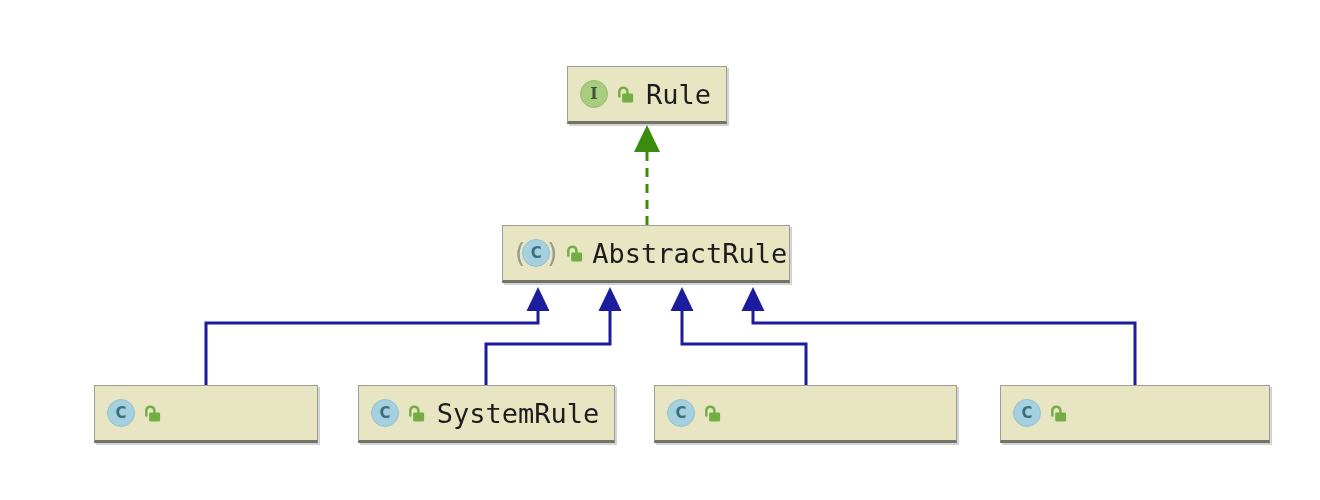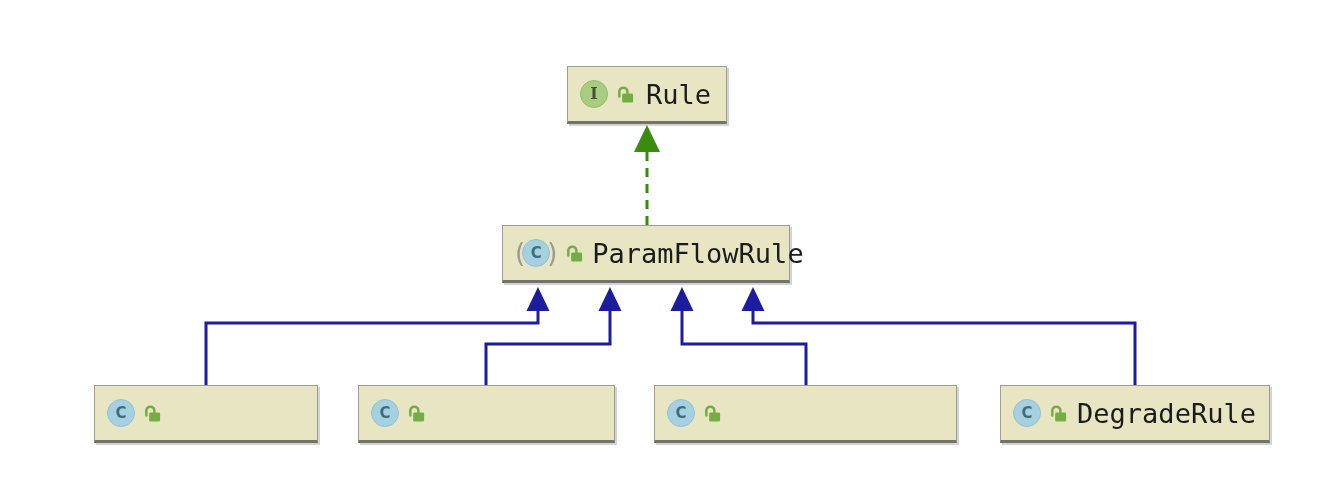--- a/index.html
+++ b/index.html
@@ -140,21 +140,21 @@
         <span class="glyph">C</span>
       </span>
       <span class="paren close">)</span>
     </span>
     <span class="lock">
       <svg width="19" height="21" viewBox="0 0 20 22">
         <path d="M3.5 13 V7.5 A4.3 4.3 0 0 1 12 7.5 V10" fill="none" stroke="#74ad44" stroke-width="2.6" stroke-linecap="round"></path>
         <rect x="6.5" y="10" width="11.5" height="9.5" rx="1.5" fill="#74ad44"></rect>
       </svg>
     </span>
-    <span class="label">ParamFlowRule</span>
+    <span class="label">AbstractRule</span>
   </div>
 
   <div class="node" style="left:94px; top:385px; width:224px;">
     <span class="badge cls">
       <span class="glyph">C</span>
     </span>
     <span class="lock">
       <svg width="19" height="21" viewBox="0 0 20 22">
         <path d="M3.5 13 V7.5 A4.3 4.3 0 0 1 12 7.5 V10" fill="none" stroke="#74ad44" stroke-width="2.6" stroke-linecap="round"></path>
         <rect x="6.5" y="10" width="11.5" height="9.5" rx="1.5" fill="#74ad44"></rect>
@@ -165,20 +165,21 @@
   <div class="node" style="left:358px; top:385px; width:257px;">
     <span class="badge cls">
       <span class="glyph">C</span>
     </span>
     <span class="lock">
       <svg width="19" height="21" viewBox="0 0 20 22">
         <path d="M3.5 13 V7.5 A4.3 4.3 0 0 1 12 7.5 V10" fill="none" stroke="#74ad44" stroke-width="2.6" stroke-linecap="round"></path>
         <rect x="6.5" y="10" width="11.5" height="9.5" rx="1.5" fill="#74ad44"></rect>
       </svg>
     </span>
+    <span class="label">SystemRule</span>
   </div>
 
   <div class="node" style="left:654px; top:385px; width:303px;">
     <span class="badge cls">
       <span class="glyph">C</span>
     </span>
     <span class="lock">
       <svg width="19" height="21" viewBox="0 0 20 22">
         <path d="M3.5 13 V7.5 A4.3 4.3 0 0 1 12 7.5 V10" fill="none" stroke="#74ad44" stroke-width="2.6" stroke-linecap="round"></path>
         <rect x="6.5" y="10" width="11.5" height="9.5" rx="1.5" fill="#74ad44"></rect>
@@ -189,16 +190,15 @@
   <div class="node" style="left:1000px; top:385px; width:270px;">
     <span class="badge cls">
       <span class="glyph">C</span>
     </span>
     <span class="lock">
       <svg width="19" height="21" viewBox="0 0 20 22">
         <path d="M3.5 13 V7.5 A4.3 4.3 0 0 1 12 7.5 V10" fill="none" stroke="#74ad44" stroke-width="2.6" stroke-linecap="round"></path>
         <rect x="6.5" y="10" width="11.5" height="9.5" rx="1.5" fill="#74ad44"></rect>
       </svg>
     </span>
-    <span class="label">DegradeRule</span>
   </div>
 
 </div>
 
 </body></html>

